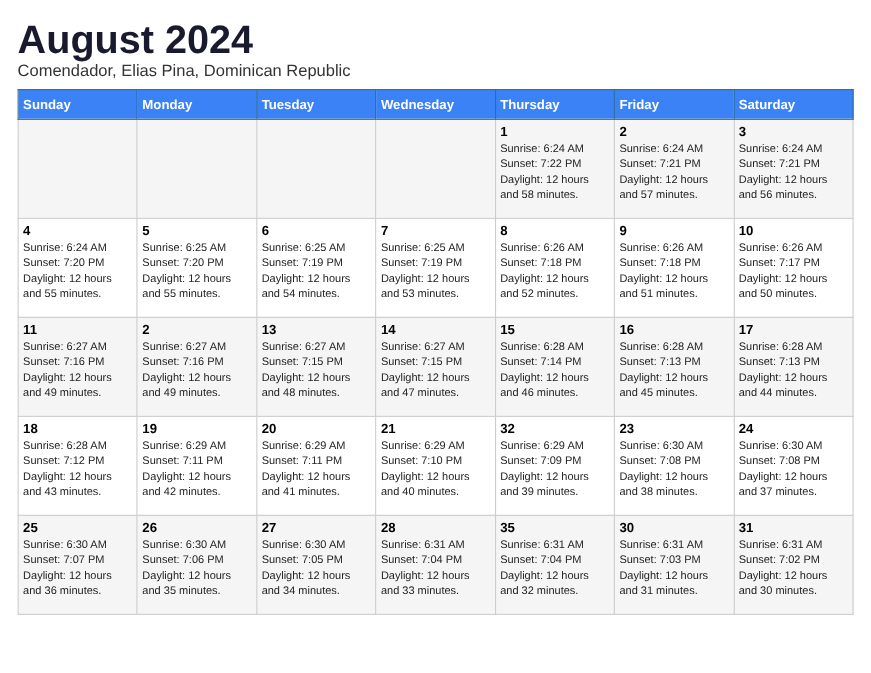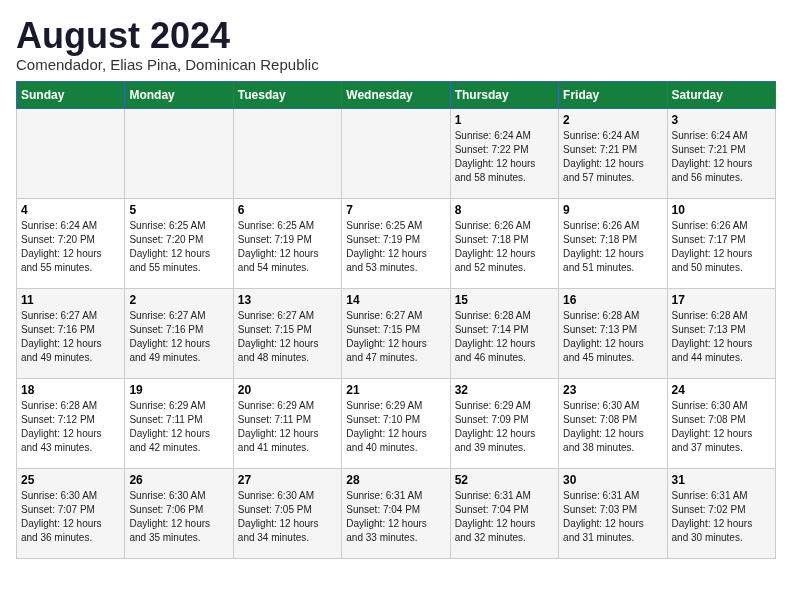--- a/index.html
+++ b/index.html
@@ -33,21 +33,21 @@
     .subtitle {
       font-size: 15px;
       color: #333;
     }
     table {
       width: 100%;
       border-collapse: collapse;
       font-size: 11px;
     }
     thead tr th {
-      background-color: #15803d;
+      background-color: #3b82f6;
       color: #fff;
       padding: 6px 4px;
       text-align: left;
       font-size: 12px;
       font-weight: bold;
       border: 1px solid #2e6da4;
     }
     tbody tr td {
       border: 1px solid #ccc;
       vertical-align: top;
@@ -275,21 +275,21 @@
           Sunrise: 6:30 AM<br>Sunset: 7:05 PM<br>Daylight: 12 hours and 34 minutes.
         </div>
       </td>
         <td>
         <span class="day-number">28</span>
         <div class="day-info">
           Sunrise: 6:31 AM<br>Sunset: 7:04 PM<br>Daylight: 12 hours and 33 minutes.
         </div>
       </td>
         <td>
-        <span class="day-number">52</span>
+        <span class="day-number">35</span>
         <div class="day-info">
           Sunrise: 6:31 AM<br>Sunset: 7:04 PM<br>Daylight: 12 hours and 32 minutes.
         </div>
       </td>
         <td>
         <span class="day-number">30</span>
         <div class="day-info">
           Sunrise: 6:31 AM<br>Sunset: 7:03 PM<br>Daylight: 12 hours and 31 minutes.
         </div>
       </td>

